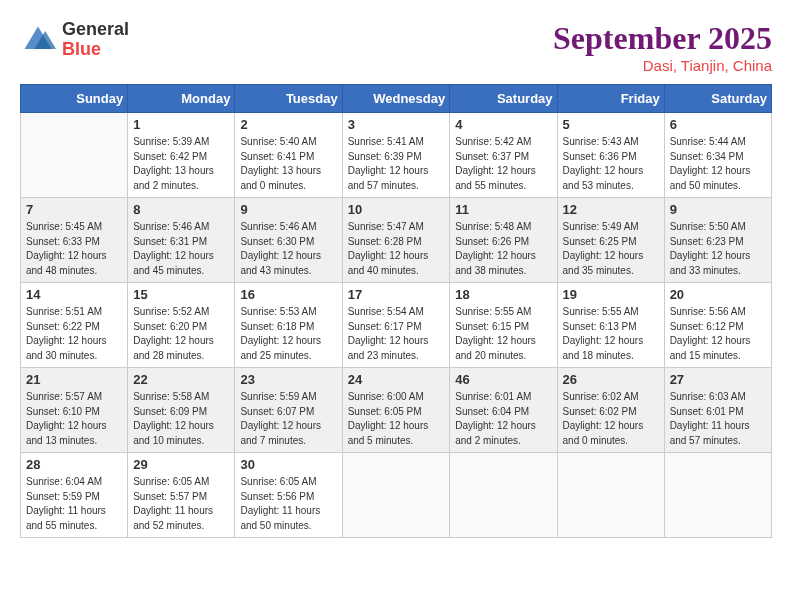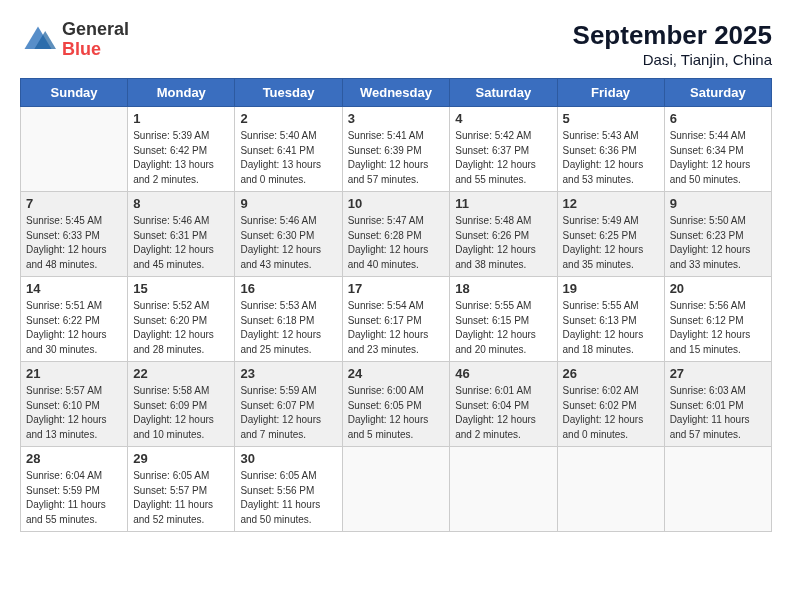--- a/index.html
+++ b/index.html
@@ -32,39 +32,40 @@
     }
     .logo-text span:first-child { color: #333; }
     .logo-icon {
       width: 36px;
       height: 36px;
     }
     .title-block {
       text-align: right;
     }
     .month-title {
-      font-size: 26px;
+      font-size: 32px;
       font-weight: bold;
-      color: #0f172a;
+      color: #701a75;
+      font-family: Liberation Serif, serif;
     }
     .location {
       font-size: 15px;
-      color: #0f172a;
+      color: #ef4444;
     }
     .calendar {
       width: 100%;
       border-collapse: collapse;
       border: 1px solid #ccc;
     }
     .calendar th {
       background: #3a6ebf;
       color: #fff;
       padding: 6px 4px;
       font-size: 13px;
-      text-align: center;
+      text-align: right;
       border: 1px solid #2d5aa0;
     }
     .calendar td {
       border: 1px solid #ccc;
       vertical-align: top;
       padding: 4px 5px;
       width: 108px;
       min-height: 85px;
       font-size: 11px;
       color: #333;

